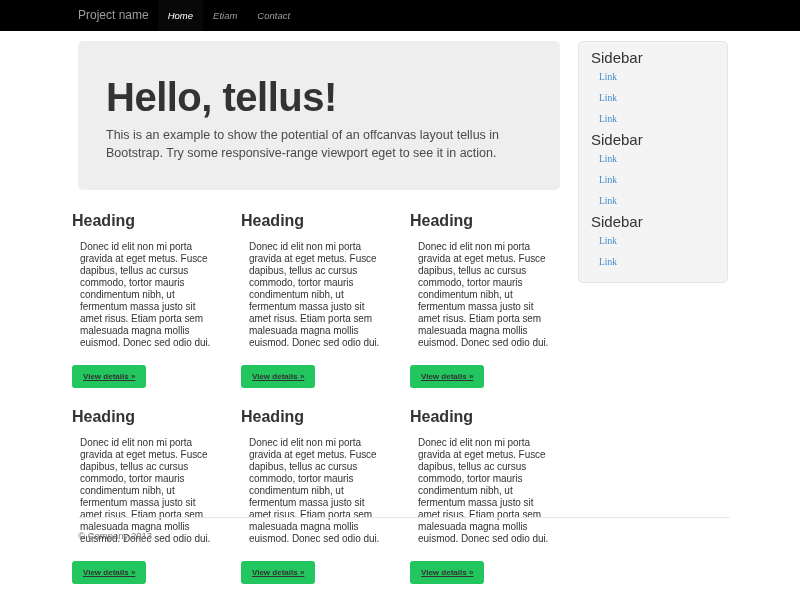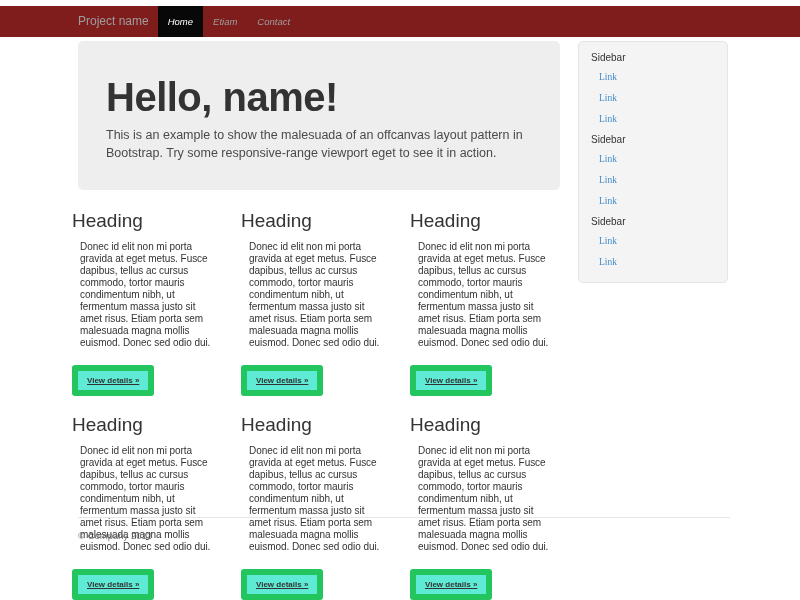--- a/index.html
+++ b/index.html
@@ -8,23 +8,23 @@
     width: 800px; height: 600px;
     position: relative;
     background: #ffffff;
     font-family: "Liberation Sans", sans-serif;
     color: #333;
     overflow: hidden;
   }
 
   
   .navbar {
-    position: absolute; top: 6px; left: 0;
+    position: absolute; top: 0; left: 0;
     width: 800px; height: 31px;
-    background: #7f1d1d;
+    background: #000000;
   }
   .navbar-inner {
     margin-left: 78px;
     height: 100%;
     display: flex;
     align-items: stretch;
   }
   .brand {
     color: #9d9d9d;
     font-size: 12px;
@@ -81,21 +81,21 @@
   .sidebar {
     position: absolute;
     left: 578px; top: 41px;
     width: 150px; height: 242px;
     background: #f4f4f4;
     border: 1px solid #e4e4e4;
     border-radius: 5px;
     padding: 11px 10px 0 12px;
   }
   .sb-heading {
-    font-size: 10px;
+    font-size: 15px;
     color: #333333;
     margin: 7px 0 9px 0;
     line-height: 10px;
   }
   .sb-heading:first-child { margin-top: 0; }
   .sb-link {
     display: block;
     font-size: 9.5px;
     line-height: 10px;
     color: #428bca;
@@ -111,43 +111,43 @@
     left: 72px; top: 190px;
     width: 492px;
   }
   .row {
     display: flex;
     gap: 17px;
   }
   .col { width: 152px; }
   .col h2 {
     margin: 20px 0 9px 0;
-    font-size: 19px;
+    font-size: 16px;
     line-height: 22px;
-    font-weight: 400;
+    font-weight: 700;
     color: #333333;
   }
   .row-2 .col h2 { margin-top: 18px; }
   .col p {
     margin: 8px;
     font-size: 10px;
     line-height: 12px;
     letter-spacing: -0.05px;
     color: #333333;
   }
   .btn {
     display: inline-block;
     margin-top: 8px;
     padding: 5px 9px;
     font-family: "Liberation Sans", sans-serif;
     font-size: 8px;
     font-weight: 700;
     color: #333333;
-    background: #5eead4;
-    border: 6px solid #22c55e;
+    background: #22c55e;
+    border: 2px solid #22c55e;
     border-radius: 3px;
     cursor: pointer;
   }
 
   
   .footer {
     position: absolute;
     left: 78px; top: 517px;
     width: 652px;
     border-top: 1px solid #e6e6e6;
@@ -173,23 +173,23 @@
           <a href="#">Etiam</a>
         </li>
         <li>
           <a href="#">Contact</a>
         </li>
       </ul>
   </div>
 </nav>
 
 <div class="jumbotron">
-  <h1>Hello, name!</h1>
+  <h1>Hello, tellus!</h1>
   <p>
-    <span>This is an example to show the malesuada of an offcanvas layout pattern in</span>
+    <span>This is an example to show the potential of an offcanvas layout tellus in</span>
     <span>Bootstrap. Try some responsive-range viewport eget to see it in action.</span>
   </p>
 </div>
 
 <aside class="sidebar" id="sidebar">
     <div class="sb-heading">Sidebar</div>
     <a class="sb-link" href="#">Link</a>
     <a class="sb-link" href="#">Link</a>
     <a class="sb-link" href="#">Link</a>
     <div class="sb-heading">Sidebar</div>

